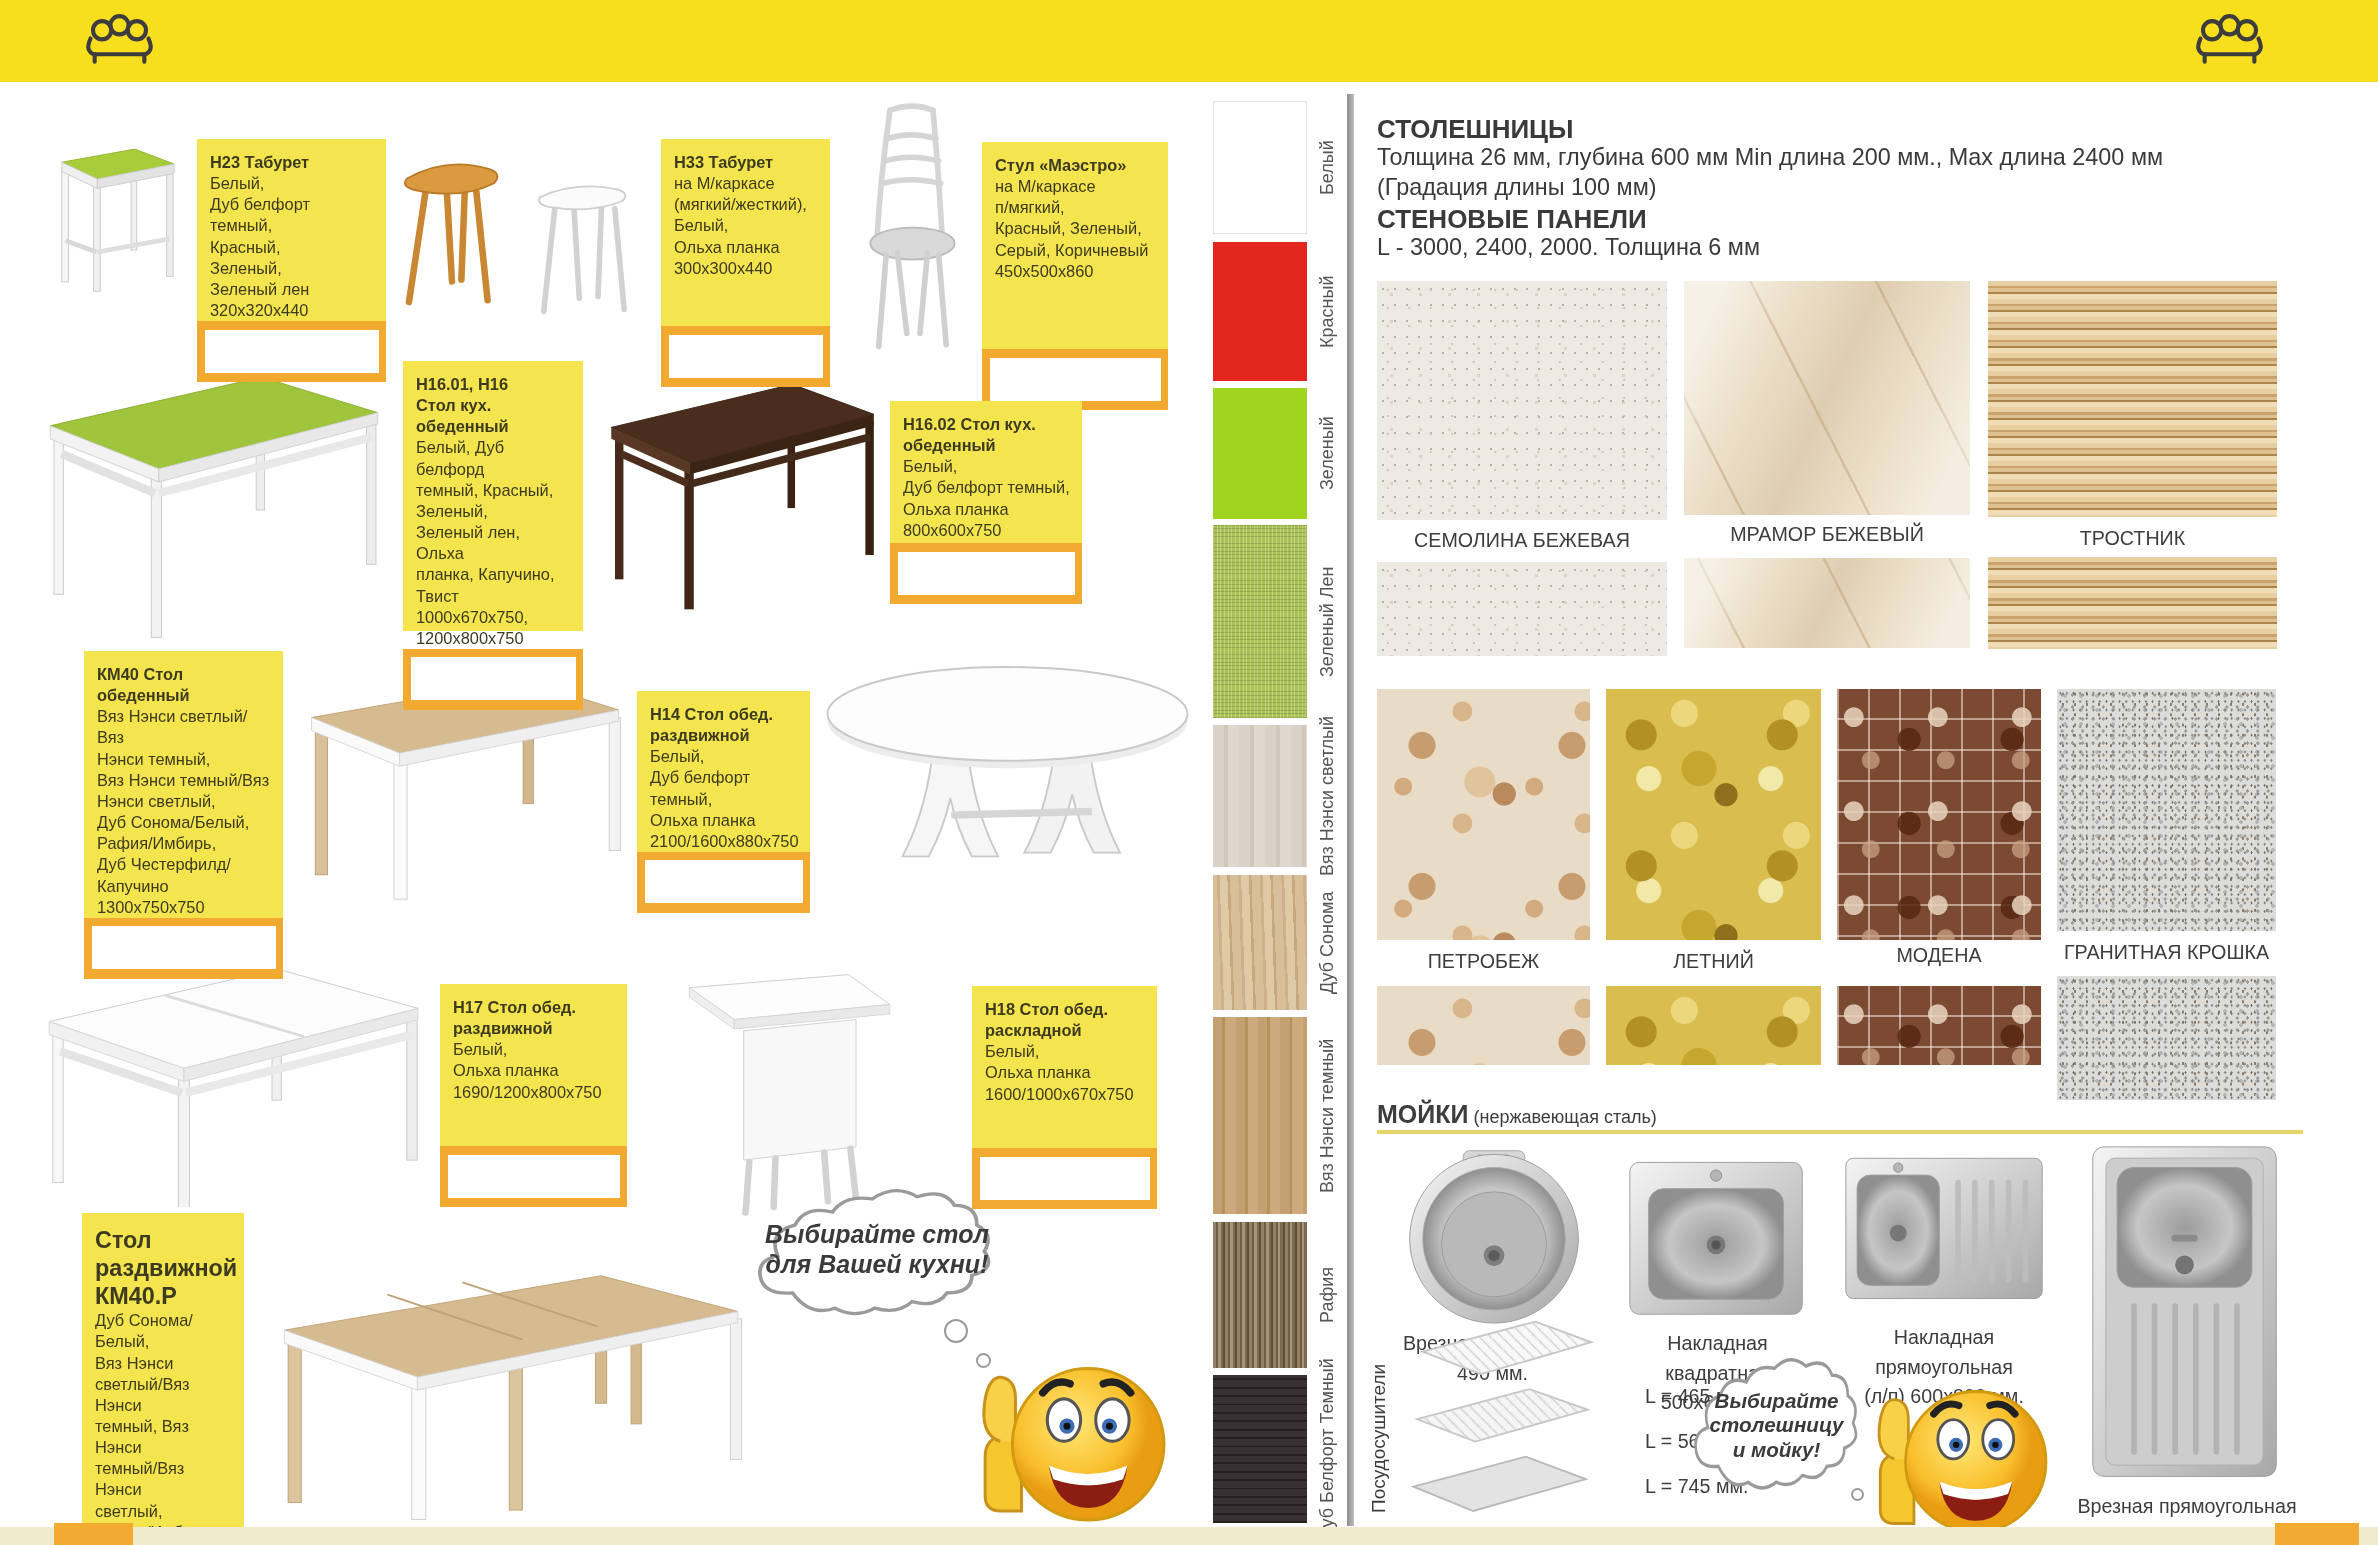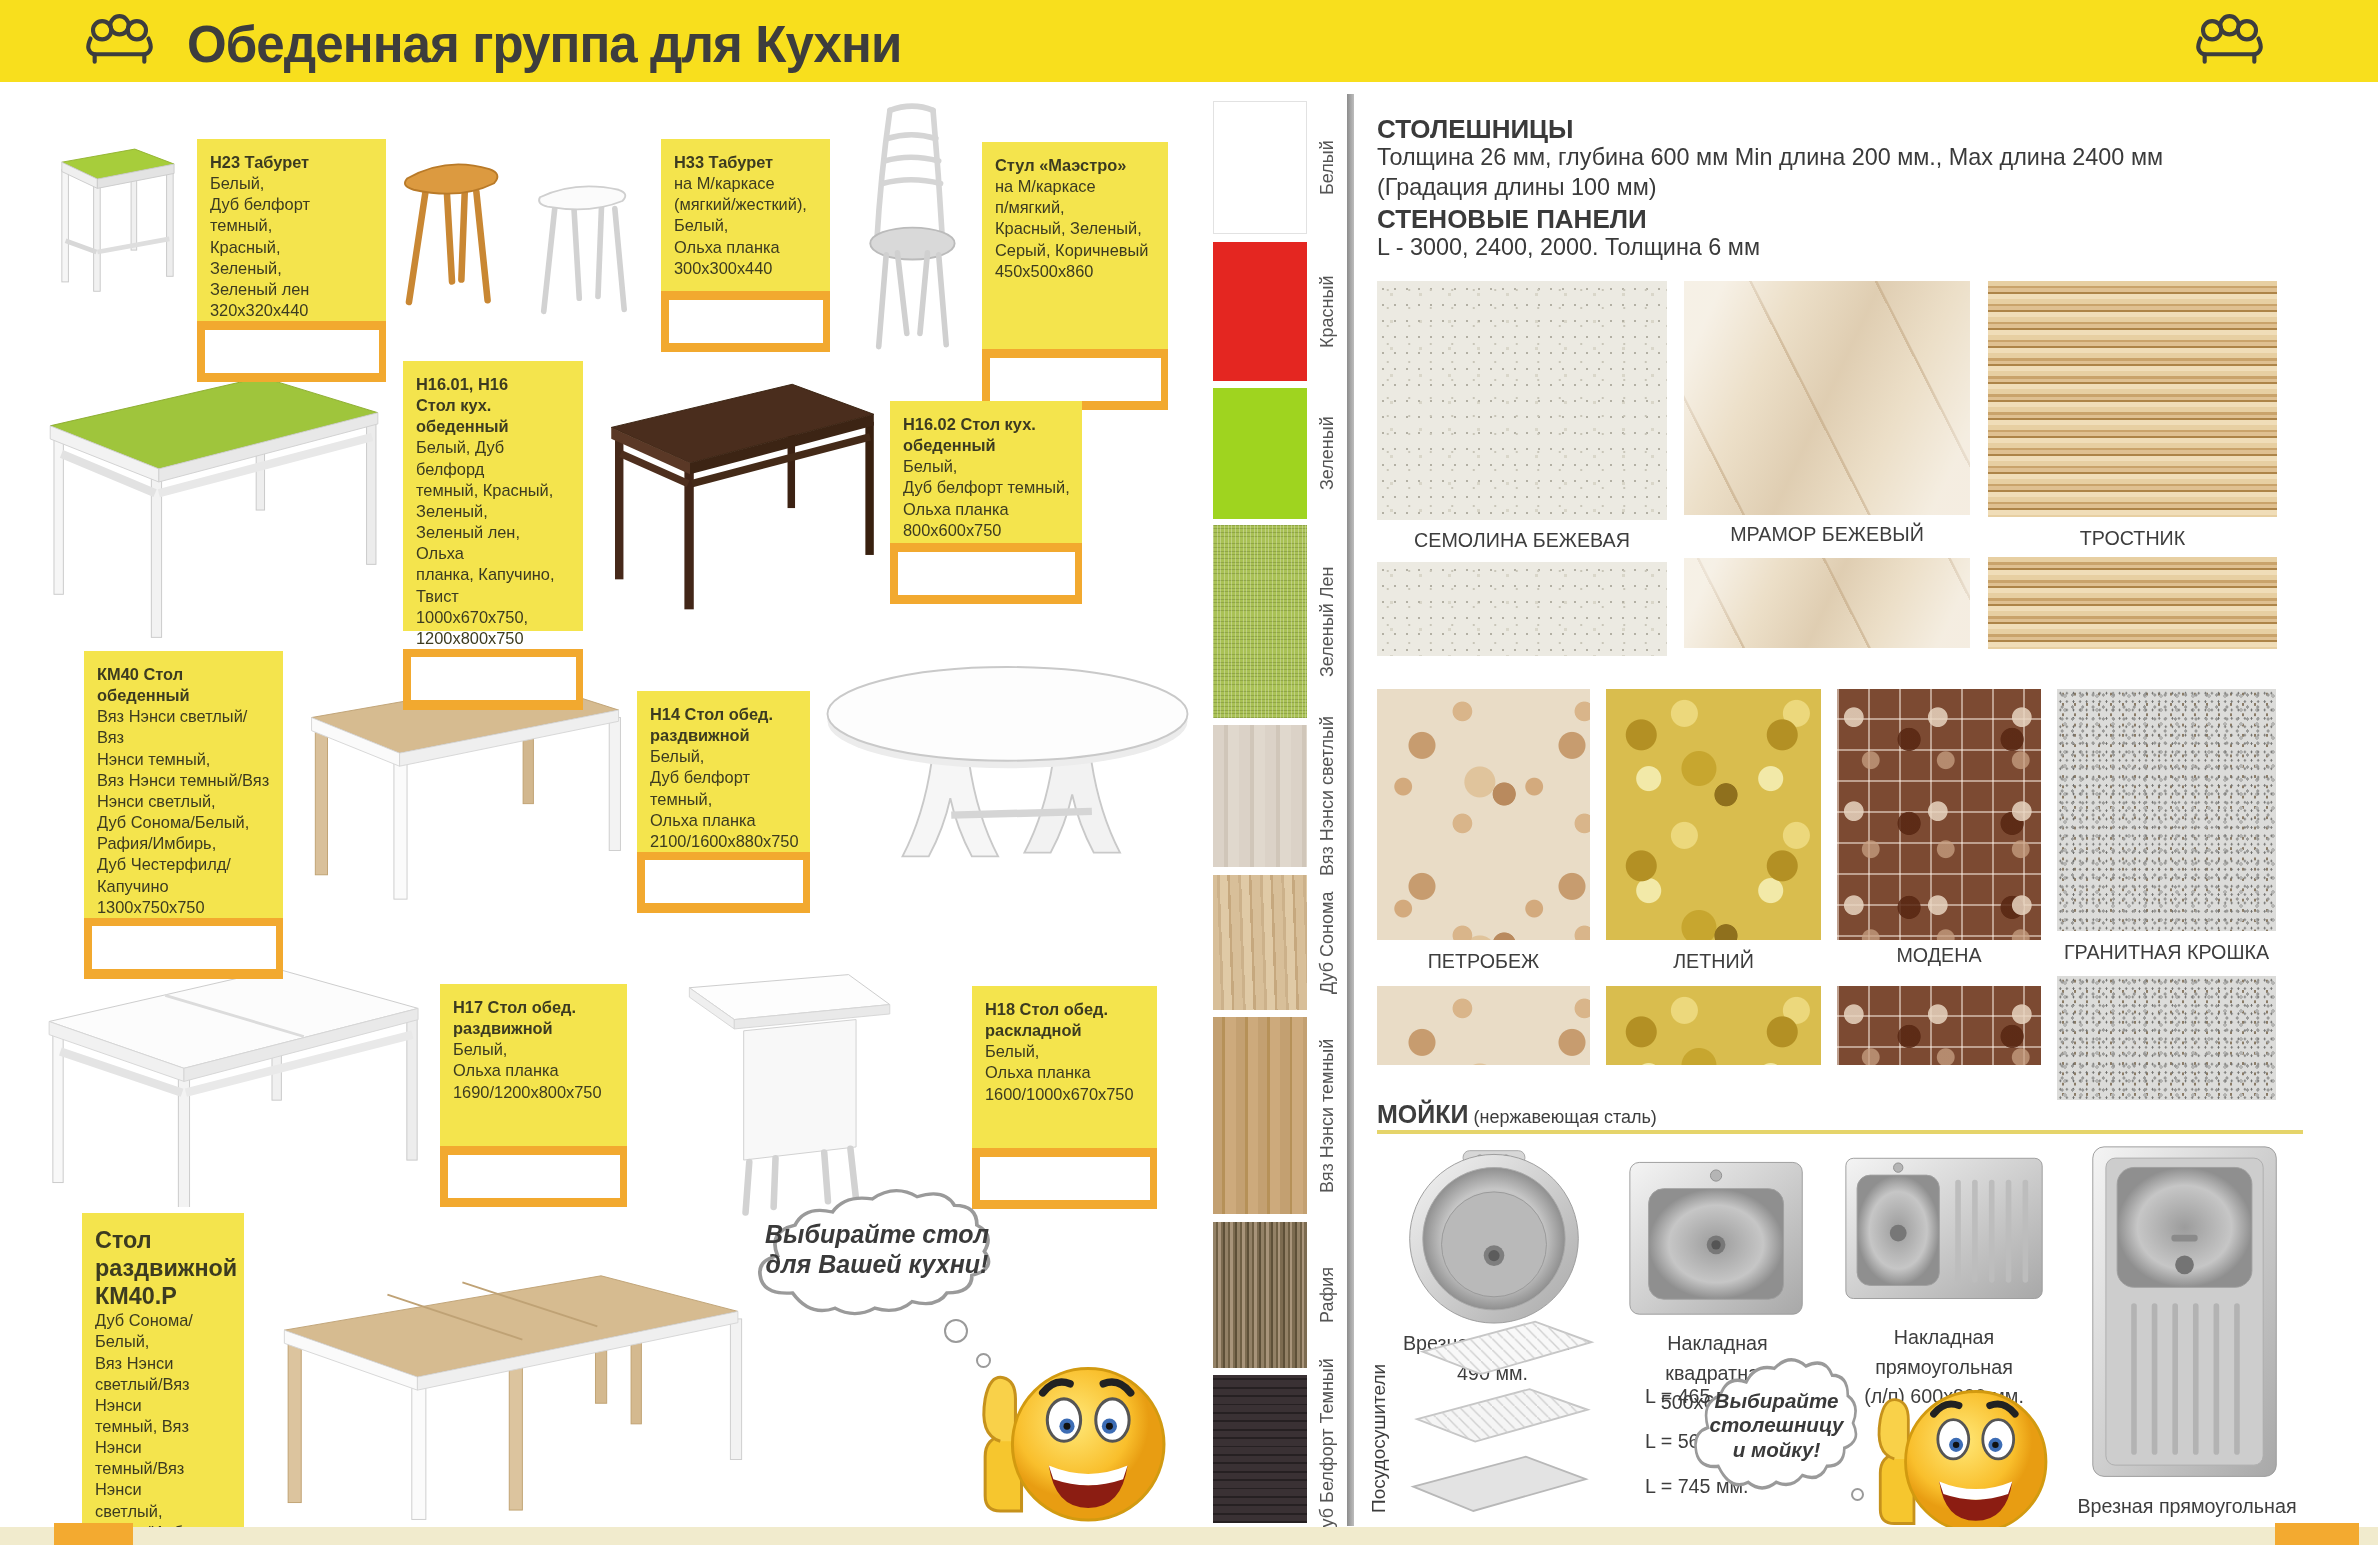--- a/index.html
+++ b/index.html
@@ -161,21 +161,20 @@
       <path d="M52 82 q26 26 52 0 q-4 28 -26 28 q-22 0 -26 -28 z" fill="#8c1d12"></path>
       <path d="M52 82 q26 11 52 0 l-3 9 q-23 8 -46 0 z" fill="#ffffff"></path>
     </symbol>
   </defs>
 </svg>
 
 <div class="header-bar">
   <svg class="logo" style="left:82px" viewBox="0 0 80 58" width="75" height="54">
       <use href="#logo-sym"></use>
     </svg>
-  <div class="header-title" style="left:187px">Обеденная группа для Кухни</div>
   <svg class="logo" style="left:2192px" viewBox="0 0 80 58" width="75" height="54">
       <use href="#logo-sym"></use>
     </svg>
 </div>
 
 <svg class="abs" style="left:45px;top:136px" width="145" height="159" viewBox="0 0 155 170">
   <rect x="18" y="36" width="7" height="120" fill="#f6f6f6" stroke="#c8c8c8"></rect>
   <rect x="92" y="22" width="6" height="100" fill="#f0f0f0" stroke="#c8c8c8"></rect>
   <rect x="52" y="54" width="7" height="112" fill="#f1f1f1" stroke="#c8c8c8"></rect>
   <rect x="130" y="38" width="7" height="112" fill="#ededed" stroke="#c8c8c8"></rect>
@@ -313,21 +312,21 @@
       <div>Красный,</div>
       <div>Зеленый,</div>
       <div>Зеленый лен</div>
       <div>320х320х440</div>
     </div>
   <div class="price-band">
       <div class="price-box"></div>
     </div>
 </div>
 
-<div class="card" style="left:661px;top:139px;width:169px;height:213px">
+<div class="card" style="left:661px;top:139px;width:169px;height:248px">
   <div class="card-title">
       <div>Н33 Табурет</div>
     </div>
   <div>
       <div>на М/каркасе</div>
       <div>(мягкий/жесткий),</div>
       <div>Белый,</div>
       <div>Ольха планка</div>
       <div>300х300х440</div>
     </div>

